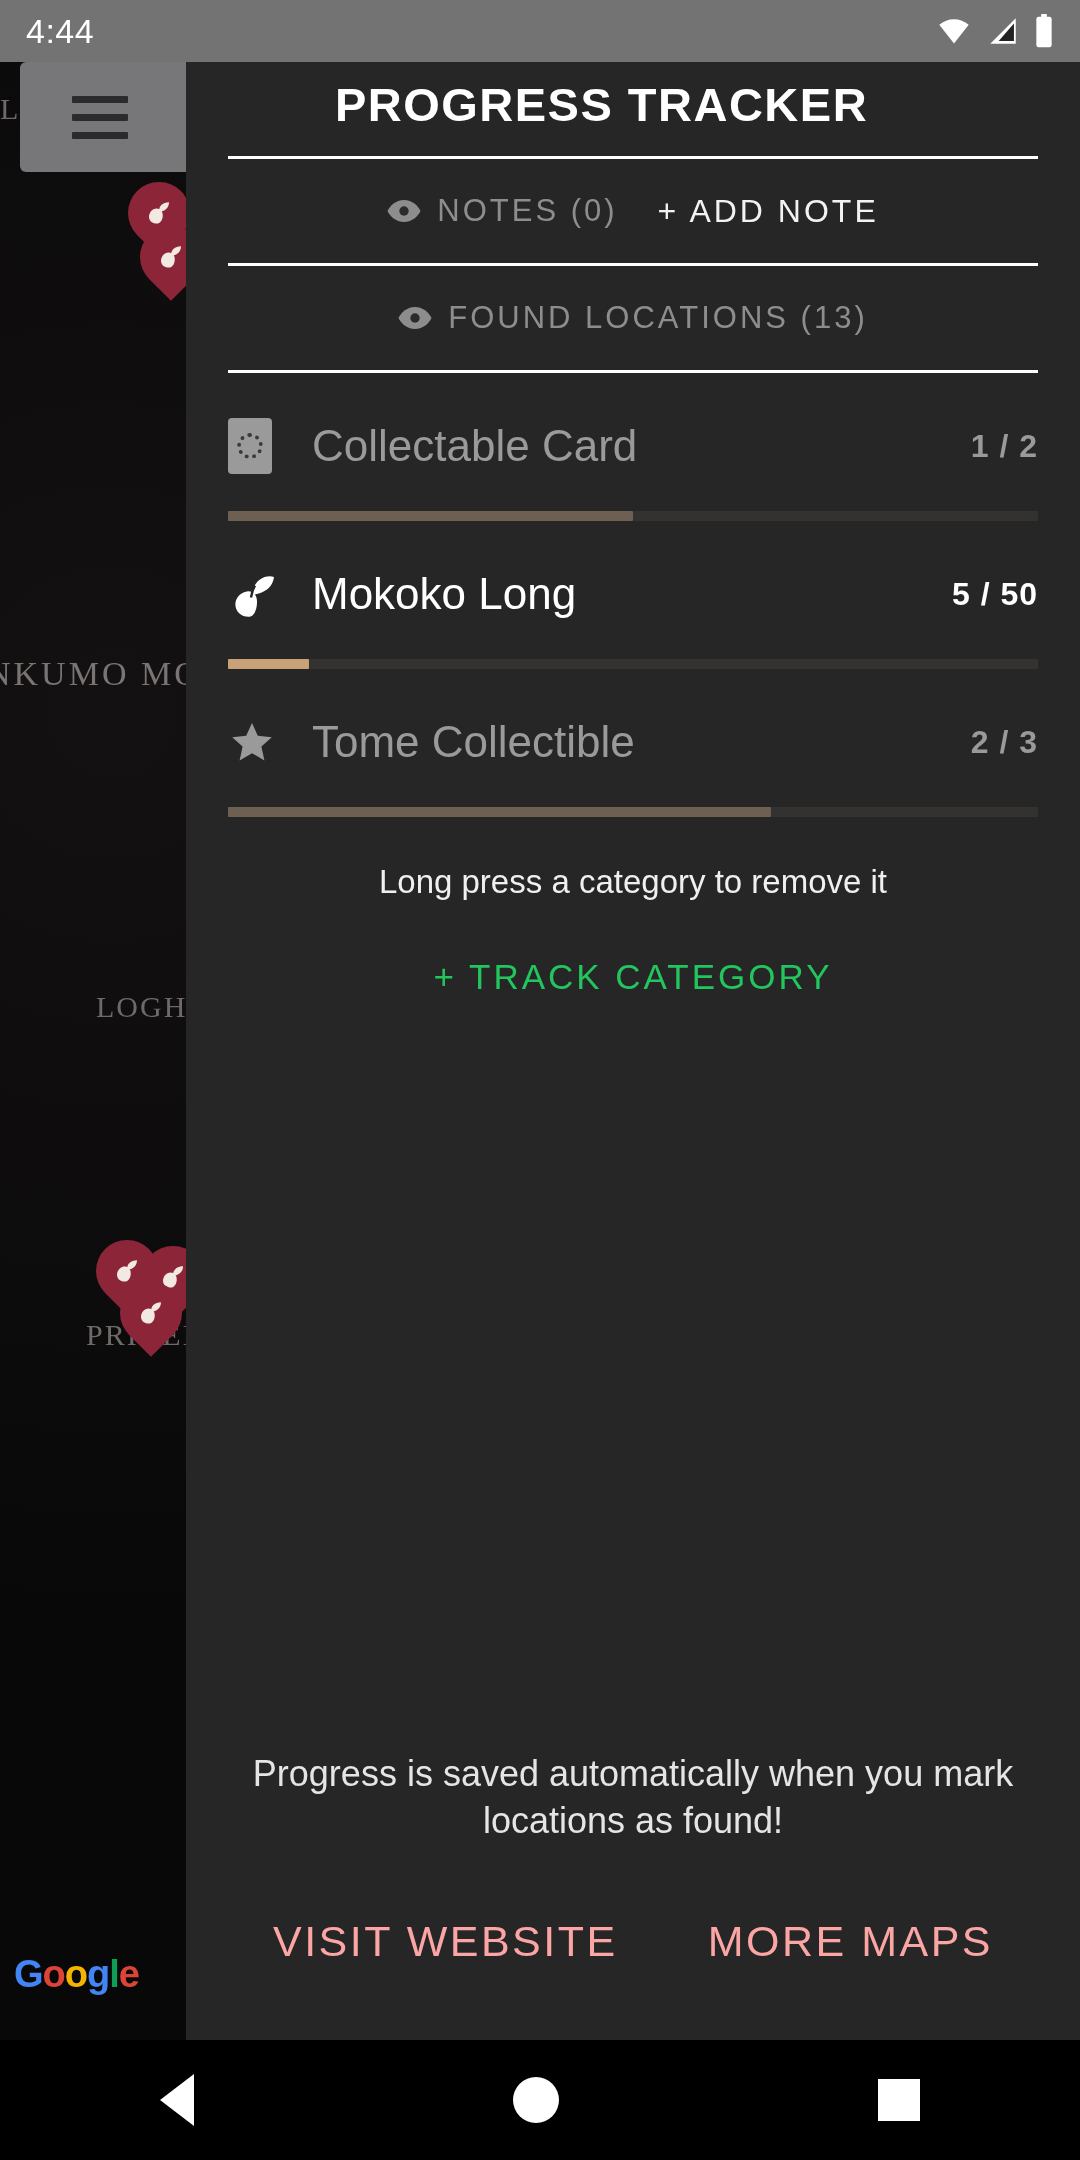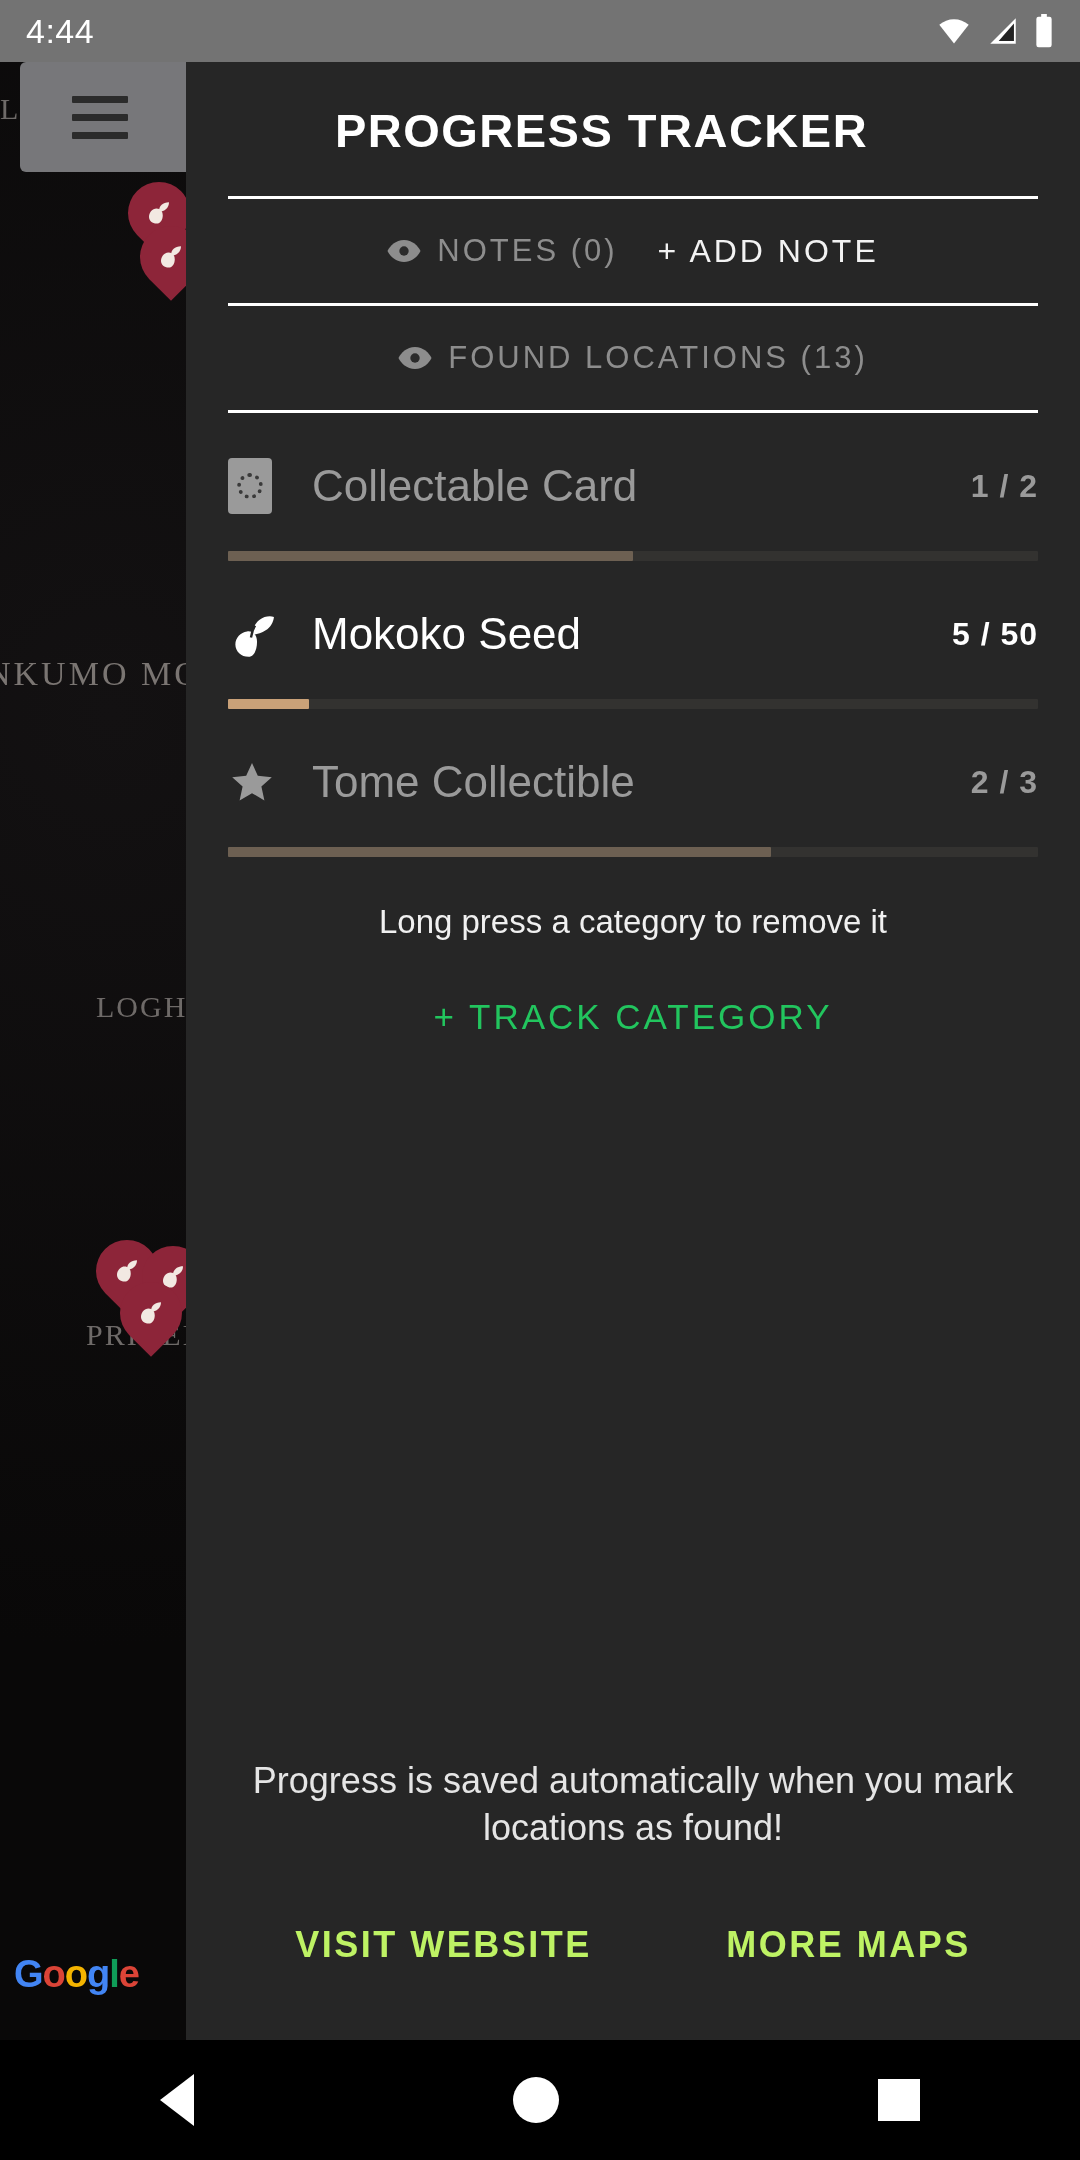--- a/index.html
+++ b/index.html
@@ -52,22 +52,22 @@
   #google-logo span:nth-child(6){color:#DB4437;}
 
   
   #panel {
     position:absolute; left:186px; top:0; width:894px; height:2040px;
     background:#262626; z-index:20; display:flex; flex-direction:column;
   }
   #panel-inner { padding:0 42px; display:flex; flex-direction:column; height:100%; }
 
   #title-row {
-    height:196px; display:flex; align-items:flex-end; justify-content:center;
-    padding-bottom:38px;
+    height:156px; display:flex; align-items:flex-end; justify-content:center;
+    padding-bottom:24px;
   }
   #app-title {
     color:#ffffff; font-size:47px; font-weight:bold; letter-spacing:1.5px;
   }
   #pro-badge {
     color:#c6a07a; font-size:24px; letter-spacing:1px; margin-left:8px;
     align-self:flex-start; margin-top:20px;
   }
 
   .divider { height:3px; background:#ffffff; width:100%; }
@@ -116,21 +116,21 @@
   }
   #spacer { flex:1; }
   .footer-note {
     text-align:center; color:#e5e5e5; font-size:36px; line-height:1.32; margin-bottom:72px;
   }
   .footer-links {
     display:flex; justify-content:space-around; align-items:center;
     padding-bottom:74px;
   }
   .footer-links a, .footer-links div {
-    color:#bef264; font-size:36px; letter-spacing:2.5px; text-decoration:none;font-weight:bold;
+    color:#fca5a5; font-size:43px; letter-spacing:2.5px; text-decoration:none;
   }
 
   
   #navbar {
     position:absolute; left:0; bottom:0; width:1080px; height:120px;
     background:#000; display:flex; align-items:center; justify-content:space-around; z-index:50;
   }
   .nav-back { width:0;height:0;border-top:26px solid transparent;border-bottom:26px solid transparent;border-right:34px solid #fff; }
   .nav-home { width:46px;height:46px;border-radius:50%;background:#fff; }
   .nav-recent { width:42px;height:42px;background:#fff; }
@@ -249,21 +249,21 @@
 
       <div class="cat active">
         <div class="cat-head">
           <div class="cat-icon">
             <svg class="seed-icon" viewBox="0 0 24 24">
               <path d="M9.5 22.5c-3.4 0-6.1-2.5-6.1-5.7 0-3.1 2.4-5.6 5.4-6 1.3-.2 2.3.2 3.1.9 1 .9 1.5 2.2 1.5 3.9 0 3.7-1.4 6.9-3.9 6.9z" fill="#ffffff"></path>
               <path d="M11.7 12.4c-.5-2.6.6-5.3 2.9-7 2-1.5 4.6-1.9 6.6-1.3-.2 2.3-1.6 4.8-3.8 6.2-1.9 1.3-4 1.8-5.7 2.1z" fill="#ffffff"></path>
               <path d="M10.6 13.6c.3-2 .9-3.9 1.9-5.5" stroke="#262626" stroke-width="1.1" fill="none"></path>
             </svg>
           </div>
-          <div class="cat-name">Mokoko Seed</div>
+          <div class="cat-name">Mokoko Long</div>
           <div class="cat-count">5 / 50</div>
         </div>
         <div class="track">
           <div class="fill" style="width:10%; background:#c9a178;"></div>
         </div>
       </div>
 
       <div class="cat inactive">
         <div class="cat-head">
           <div class="cat-icon">

